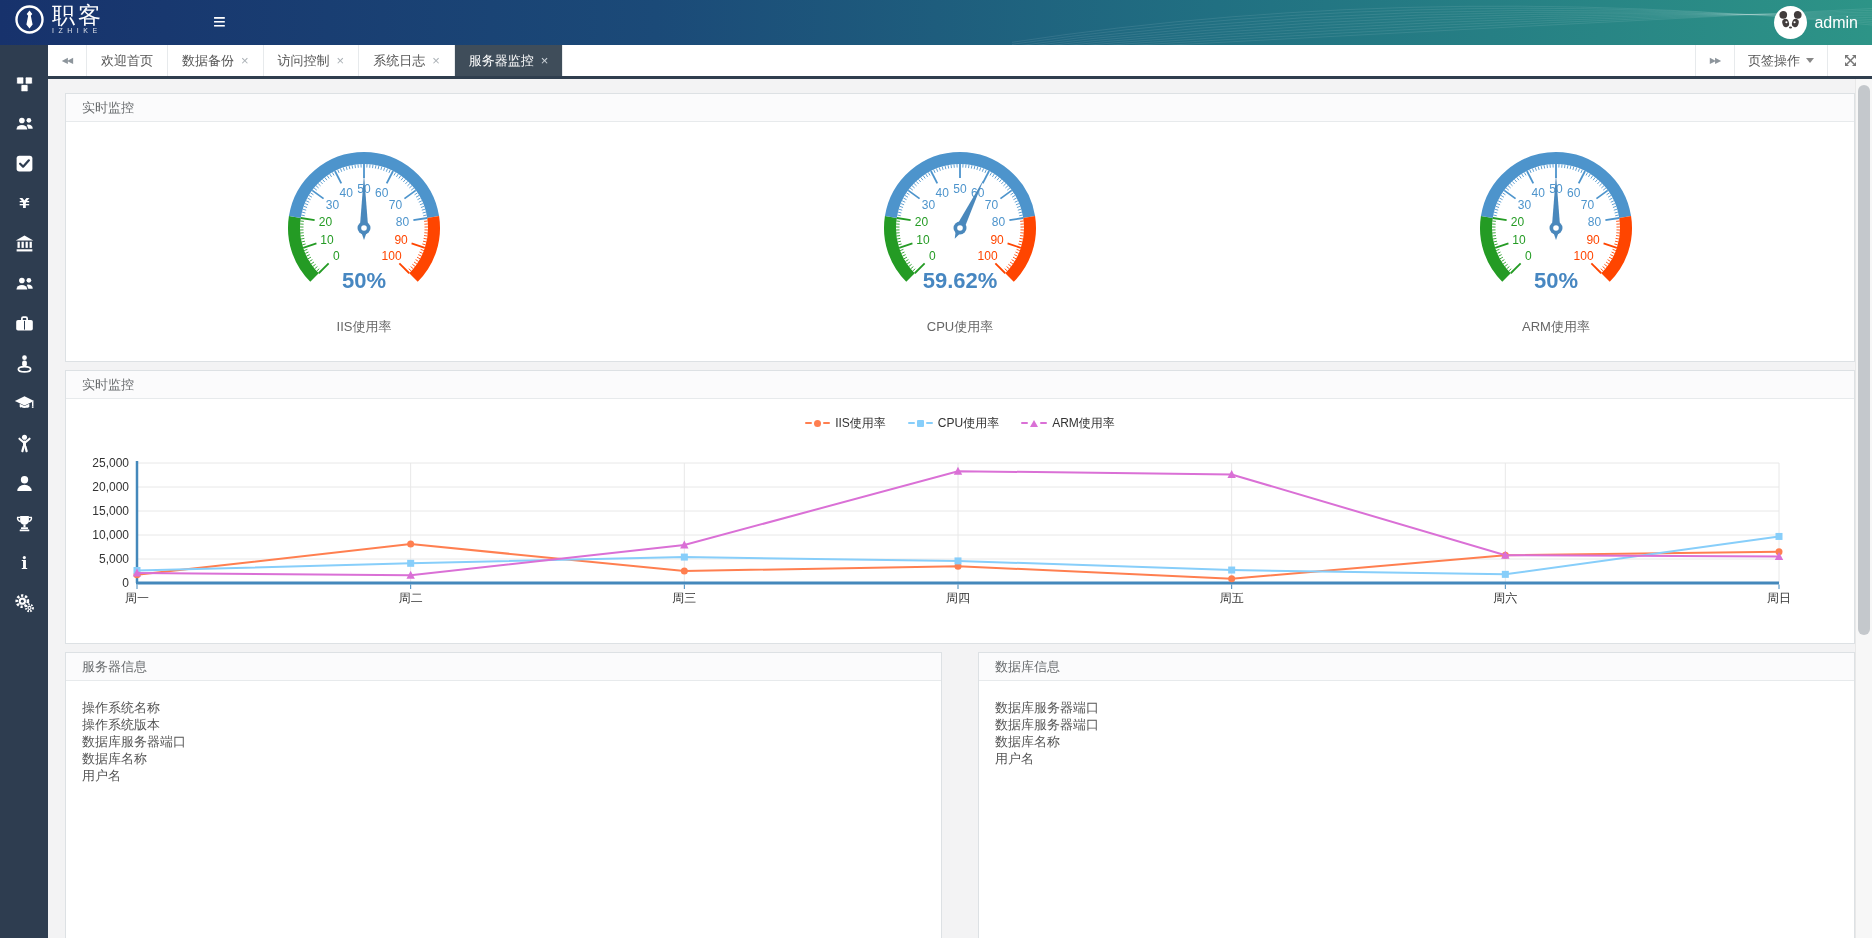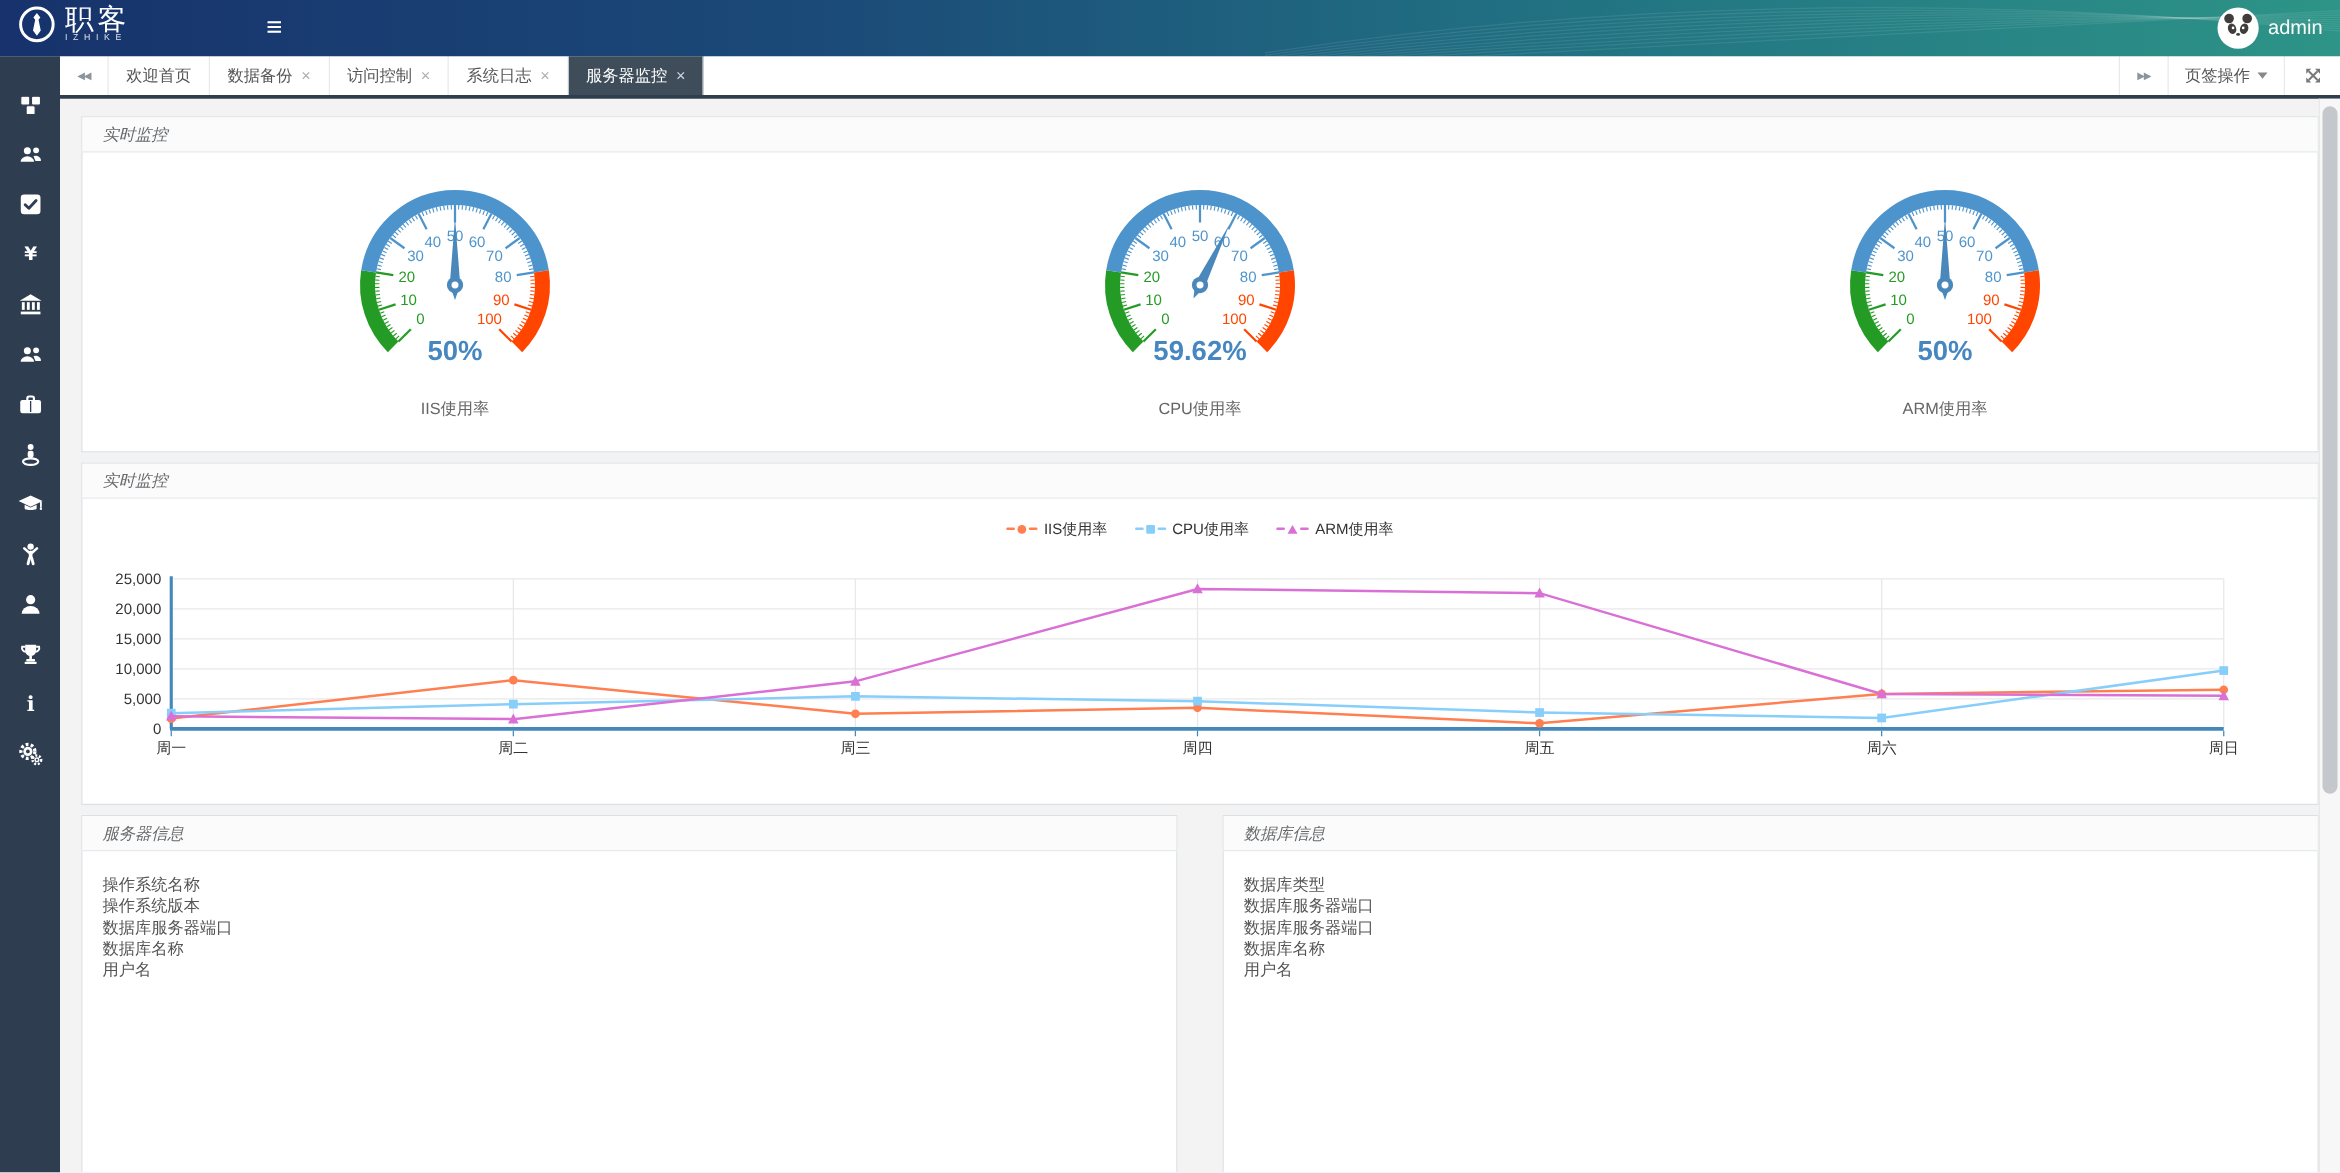--- a/index.html
+++ b/index.html
@@ -44,21 +44,21 @@
   .bl{border-left:1px solid #e7eaec;border-right:none;}
   .tab-ops{display:flex;align-items:center;gap:6px;padding:0 13px;font-size:13px;color:#555;cursor:pointer;}
   .caret{width:0;height:0;border-left:4px solid transparent;border-right:4px solid transparent;
     border-top:5px solid #888;display:inline-block;}
   .tab-ctrl.fs{width:44px;}
   
   .content{position:absolute;left:48px;top:79px;right:0;bottom:0;padding:14px 17px 0 17px;
     box-sizing:border-box;overflow:hidden;background:#f3f3f4;}
   .panel{background:#fff;border:1px solid #dde1e4;box-sizing:border-box;margin-bottom:8px;}
   .panel-hd{height:28px;line-height:27px;padding:0 16px;font-size:13px;color:#676a6c;
-    background:#fbfbfc;border-bottom:1px solid #e7eaec;box-sizing:border-box;font-style:italic;}
+    background:#fbfbfc;border-bottom:1px solid #e7eaec;box-sizing:border-box;}
   .panel.gauges{height:269px;}
   .panel.chart{height:274px;}
   .gauge-row{display:flex;}
   .gauge-block{flex:1;display:flex;flex-direction:column;align-items:center;padding-top:14px;}
   .gauge-title{margin-top:22px;font-size:13px;color:#666;}
   .legend{display:flex;justify-content:center;align-items:center;margin-top:16px;height:16px;}
   .lg-item{display:flex;align-items:center;margin:0 11px;cursor:pointer;}
   .lg-dash{width:7px;height:2px;border-radius:1px;display:inline-block;}
   .lg-sym{display:inline-block;margin:0 2px;}
   .lg-sym.circle{width:7px;height:7px;border-radius:50%;}
@@ -750,21 +750,20 @@
           <div class="info-item">操作系统名称</div>
           <div class="info-item">操作系统版本</div>
           <div class="info-item">数据库服务器端口</div>
           <div class="info-item">数据库名称</div>
           <div class="info-item">用户名</div>
         </div>
     </div>
     <div class="panel">
       <div class="panel-hd">数据库信息</div>
       <div class="info-list" id="dbInfo">
-          <div class="info-item">数据库类型</div>
           <div class="info-item">数据库服务器端口</div>
           <div class="info-item">数据库服务器端口</div>
           <div class="info-item">数据库名称</div>
           <div class="info-item">用户名</div>
         </div>
     </div>
   </div>
 
 </div>
 

